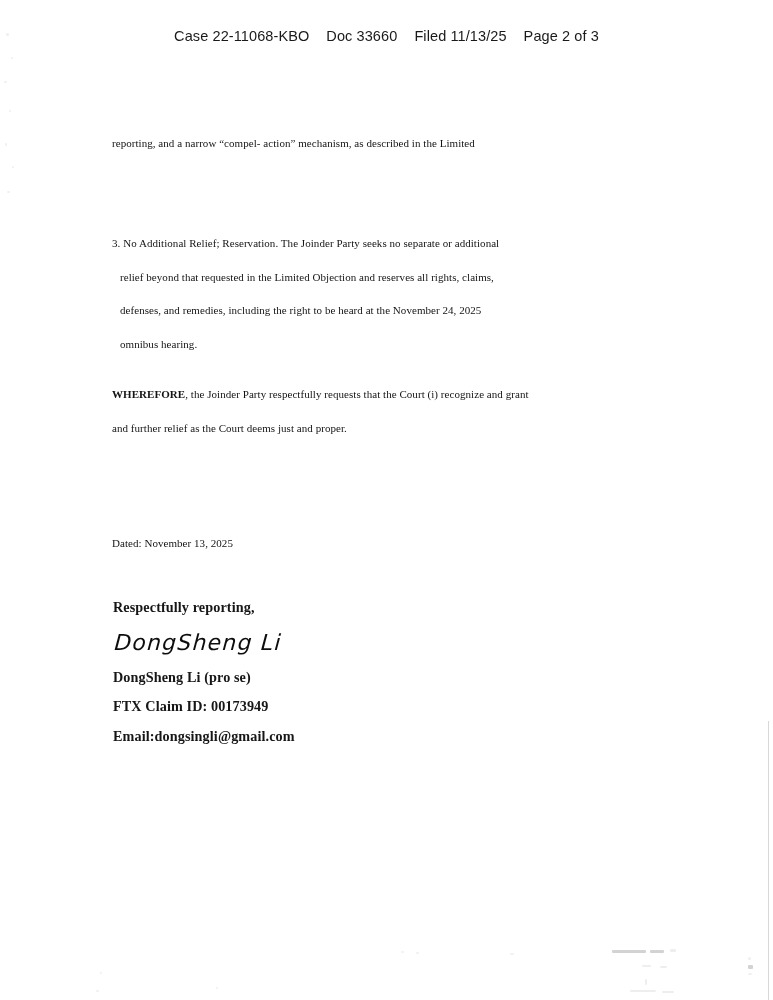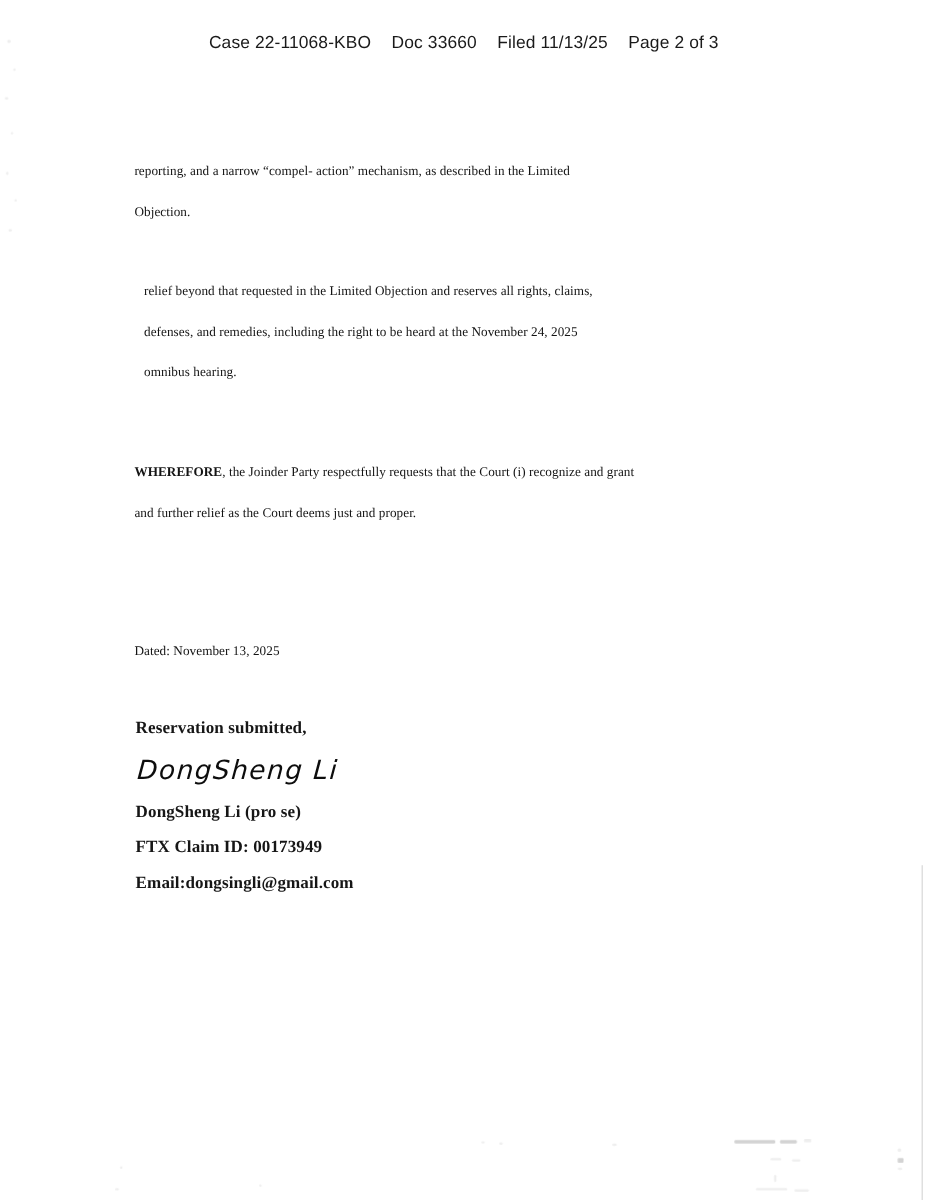--- a/index.html
+++ b/index.html
@@ -132,40 +132,40 @@
 <body>
 
 <div class="page">
 
   <div class="ecf-header">
     <span class="seg">Case 22-11068-KBO</span><span class="gap"></span><span class="seg">Doc 33660</span><span class="gap"></span><span class="seg">Filed 11/13/25</span><span class="gap"></span><span class="seg">Page 2 of 3</span>
   </div>
 
   <div class="body-block anchored" id="para-continued">
     <div class="line">reporting, and a narrow “compel- action” mechanism, as described in the Limited</div>
-    <div class="line">Objection.</div>
   </div>
 
   <div class="body-block anchored" id="para-three">
+    <div class="line">3. No Additional Relief; Reservation.  The Joinder Party seeks no separate or additional</div>
     <div class="line indent">relief beyond that requested in the Limited Objection and reserves all rights, claims,</div>
     <div class="line indent">defenses, and remedies, including the right to be heard at the November 24, 2025</div>
     <div class="line indent">omnibus hearing.</div>
   </div>
 
   <div class="body-block anchored" id="para-wherefore">
     <div class="line"><b>WHEREFORE</b><span>, the Joinder Party respectfully requests that the Court (i) recognize and grant</span></div>
     <div class="line">and further relief as the Court deems just and proper.</div>
   </div>
 
   <div class="body-block anchored" id="dated-line">
     <div class="line">Dated: November 13, 2025</div>
   </div>
 
   <div class="sig-block">
-    <div class="sig-line">Reservation submitted,</div>
+    <div class="sig-line">Respectfully reporting,</div>
     <div class="signature">DongSheng Li</div>
     <div class="sig-line">DongSheng Li (pro se)</div>
     <div class="sig-line">FTX Claim ID: 00173949</div>
     <div class="sig-line">Email:dongsingli@gmail.com</div>
   </div>
 
   <div class="scan-line-right"></div>
 
   <div class="speck-field">
     <div class="speckle" style="left:6px;  top:18px;  width:3px; height:3px;"></div>

